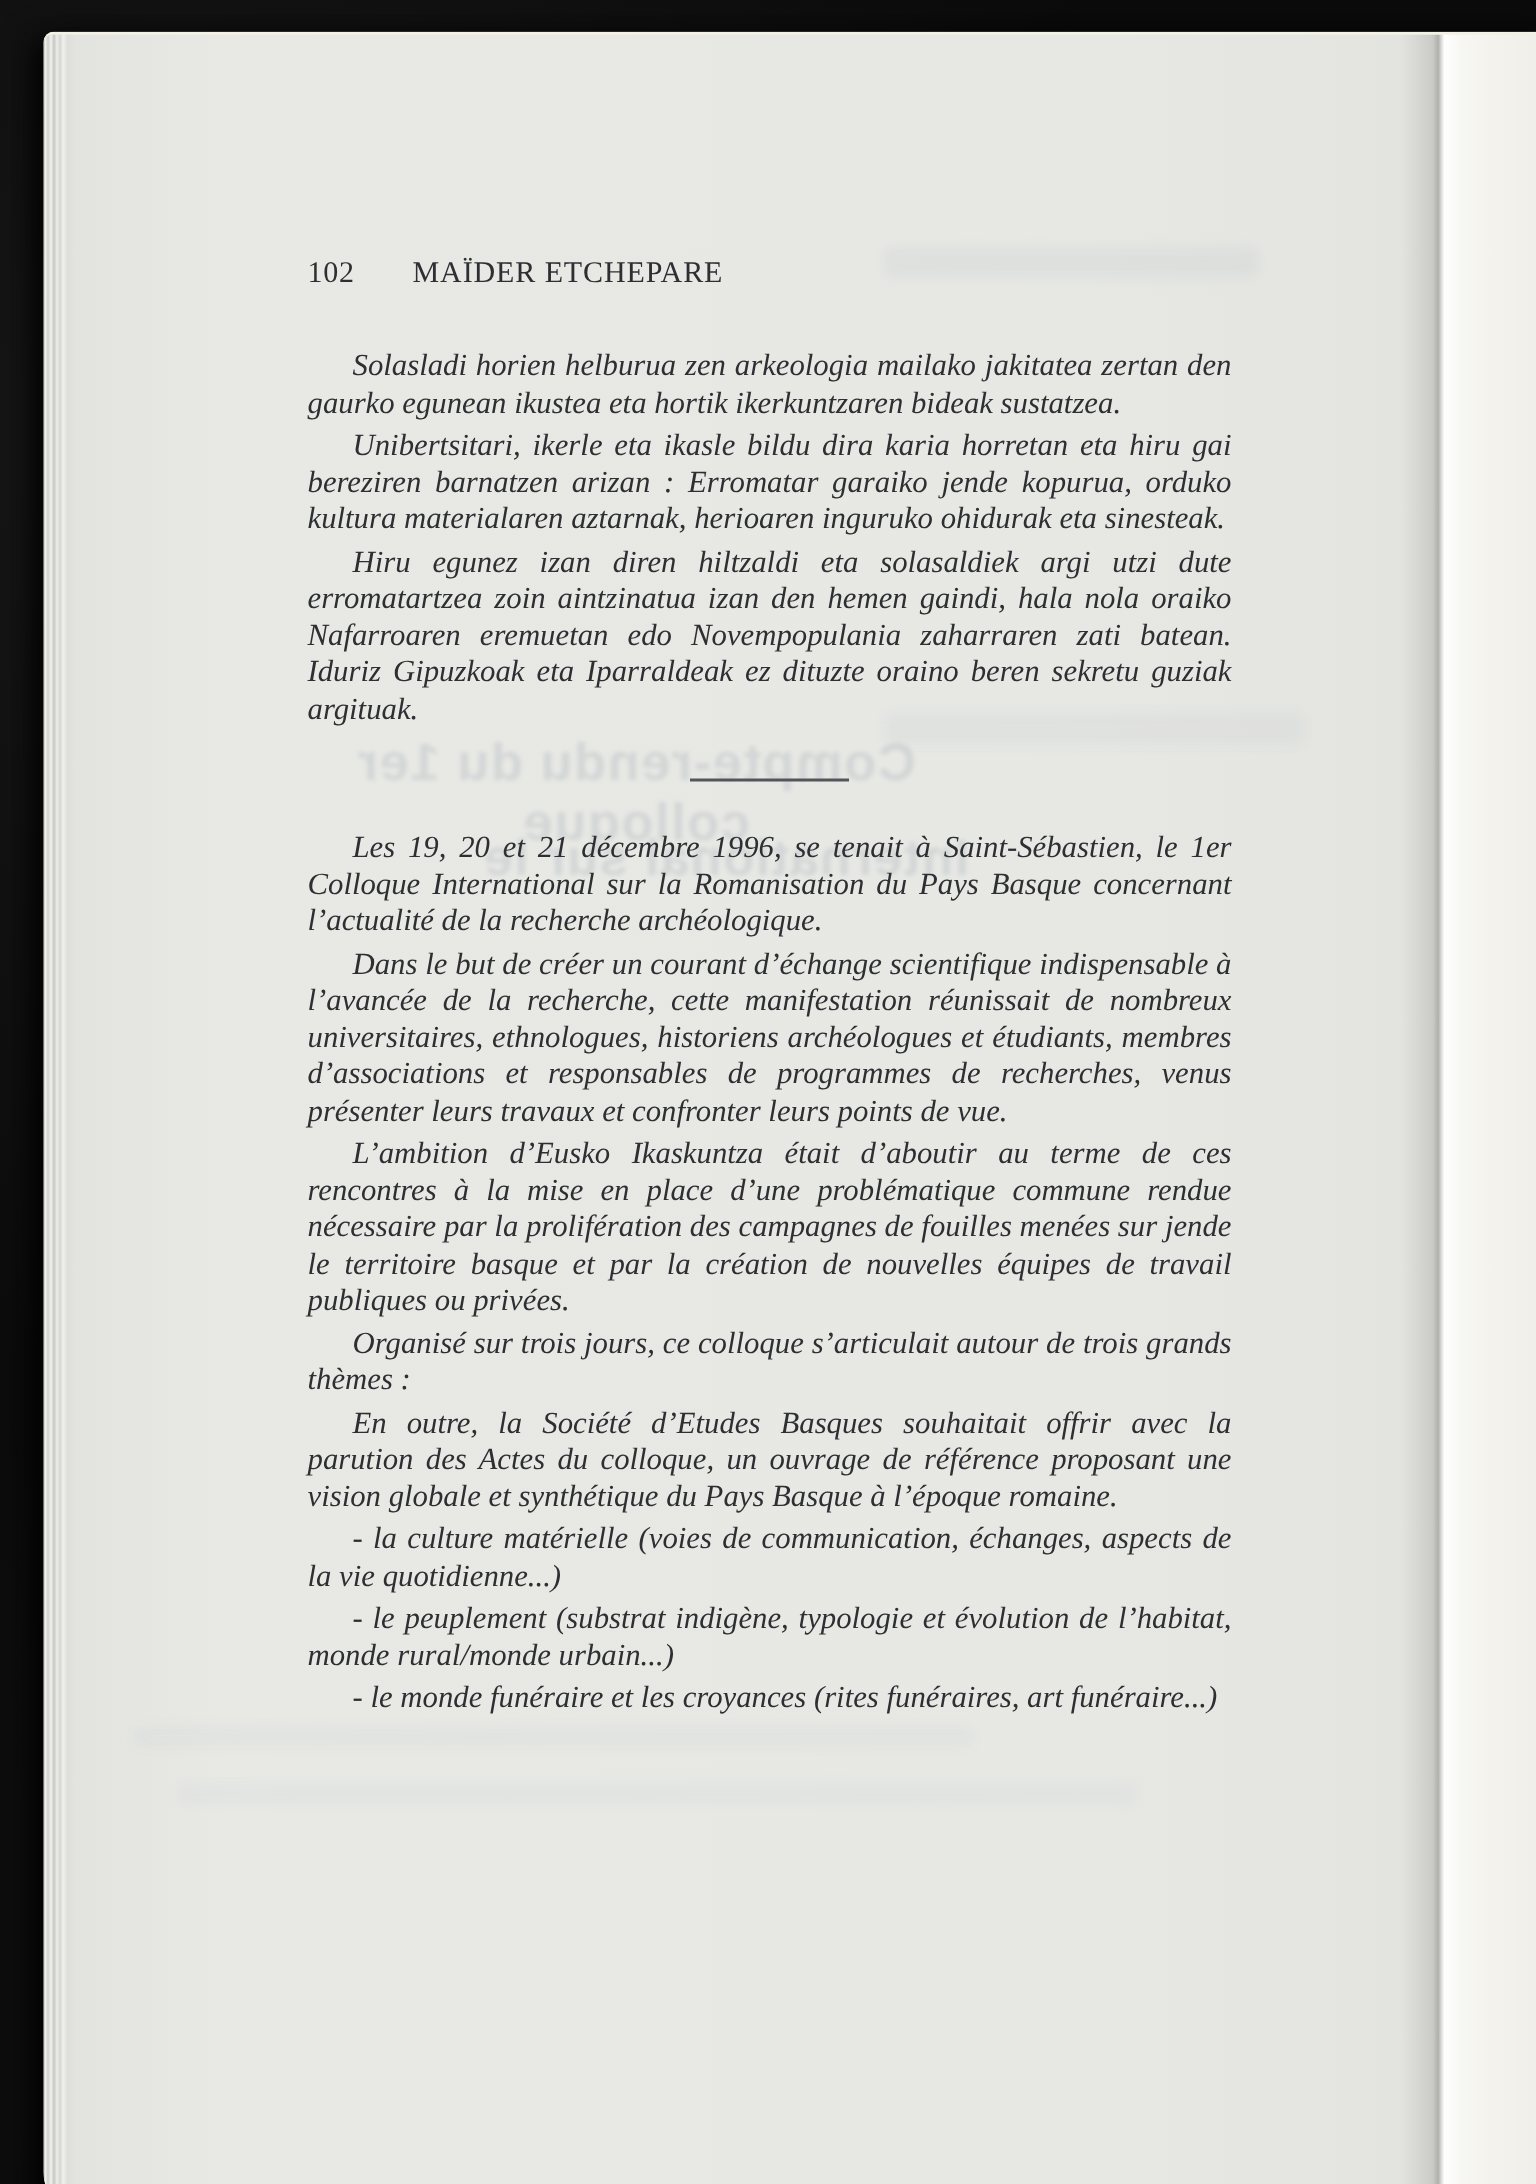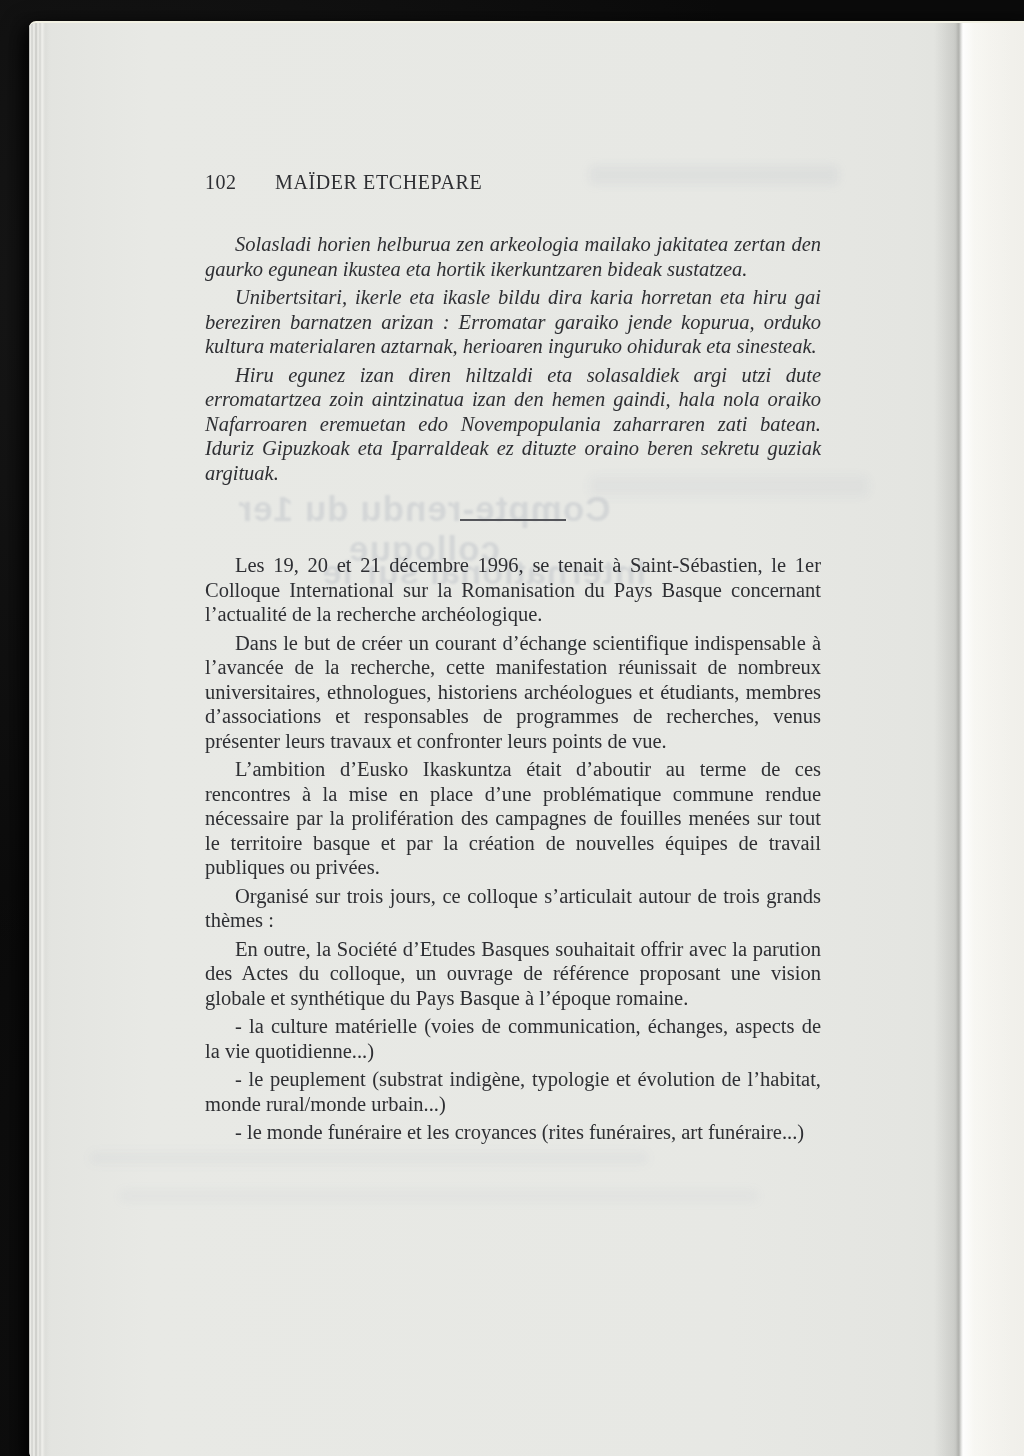--- a/index.html
+++ b/index.html
@@ -48,23 +48,23 @@
     color:#2e2f33;font-size:20.5px;line-height:24.5px;
   }
   .header-row{
     display:flex;align-items:baseline;margin-top:147px;margin-bottom:38px;
     font-size:20px;line-height:24px;
   }
   .pagenum{width:70px;text-align:left;letter-spacing:.5px;}
   .running-title{flex:1;letter-spacing:.6px;}
   .hdr-spacer{width:70px;}
   p.body-par{
-    margin:0 0 4px 0;text-indent:30px;text-align:justify;
+    margin:0 0 4px 0;text-indent:30px;text-align:justify;font-style:italic;
   }
-  p.basque{font-style:italic;}
+  p.basque{}
   .divider{
     width:106px;height:0;border-top:2px solid #54555a;
     margin:34px auto 32px auto;
   }
   .fr-block{margin-top:0;}
   
   .ghost{
     position:absolute;transform:scaleX(-1);
     font-family:"Liberation Sans","DejaVu Sans",sans-serif;font-weight:700;
     color:#6e7891;opacity:.16;filter:blur(1.3px);
@@ -107,21 +107,21 @@
       <p class="body-par basque">Solasladi horien helburua zen arkeologia mailako jakitatea zertan den gaurko egunean ikustea eta hortik ikerkuntzaren bideak sustatzea.</p>
       <p class="body-par basque">Unibertsitari, ikerle eta ikasle bildu dira karia horretan eta hiru gai bereziren barnatzen arizan : Erromatar garaiko jende kopurua, orduko kultura materialaren aztarnak, herioaren inguruko ohidurak eta sinesteak.</p>
       <p class="body-par basque">Hiru egunez izan diren hiltzaldi eta solasaldiek argi utzi dute erromatartzea zoin aintzinatua izan den hemen gaindi, hala nola oraiko Nafarroaren eremuetan edo Novempopulania zaharraren zati batean. Iduriz Gipuzkoak eta Iparraldeak ez dituzte oraino beren sekretu guziak argituak.</p>
     </div>
 
     <div class="divider"></div>
 
     <div class="fr-block">
       <p class="body-par">Les 19, 20 et 21 décembre 1996, se tenait à Saint-Sébastien, le 1er Colloque International sur la Romanisation du Pays Basque concernant l’actualité de la recherche archéologique.</p>
       <p class="body-par">Dans le but de créer un courant d’échange scientifique indispensable à l’avancée de la recherche, cette manifestation réunissait de nombreux universitaires, ethnologues, historiens archéologues et étudiants, membres d’associations et responsables de programmes de recherches, venus présenter leurs travaux et confronter leurs points de vue.</p>
-      <p class="body-par">L’ambition d’Eusko Ikaskuntza était d’aboutir au terme de ces rencontres à la mise en place d’une problématique commune rendue nécessaire par la prolifération des campagnes de fouilles menées sur tout le territoire basque et par la création de nouvelles équipes de travail publiques ou privées.</p>
+      <p class="body-par">L’ambition d’Eusko Ikaskuntza était d’aboutir au terme de ces rencontres à la mise en place d’une problématique commune rendue nécessaire par la prolifération des campagnes de fouilles menées sur jende le territoire basque et par la création de nouvelles équipes de travail publiques ou privées.</p>
       <p class="body-par">Organisé sur trois jours, ce colloque s’articulait autour de trois grands thèmes :</p>
       <p class="body-par">En outre, la Société d’Etudes Basques souhaitait offrir avec la parution des Actes du colloque, un ouvrage de référence proposant une vision globale et synthétique du Pays Basque à l’époque romaine.</p>
       <p class="body-par">- la culture matérielle (voies de communication, échanges, aspects de la vie quotidienne...)</p>
       <p class="body-par">- le peuplement (substrat indigène, typologie et évolution de l’habitat, monde rural/monde urbain...)</p>
       <p class="body-par">- le monde funéraire et les croyances (rites funéraires, art funéraire...)</p>
     </div>
 
   </div>
 </div>
 

